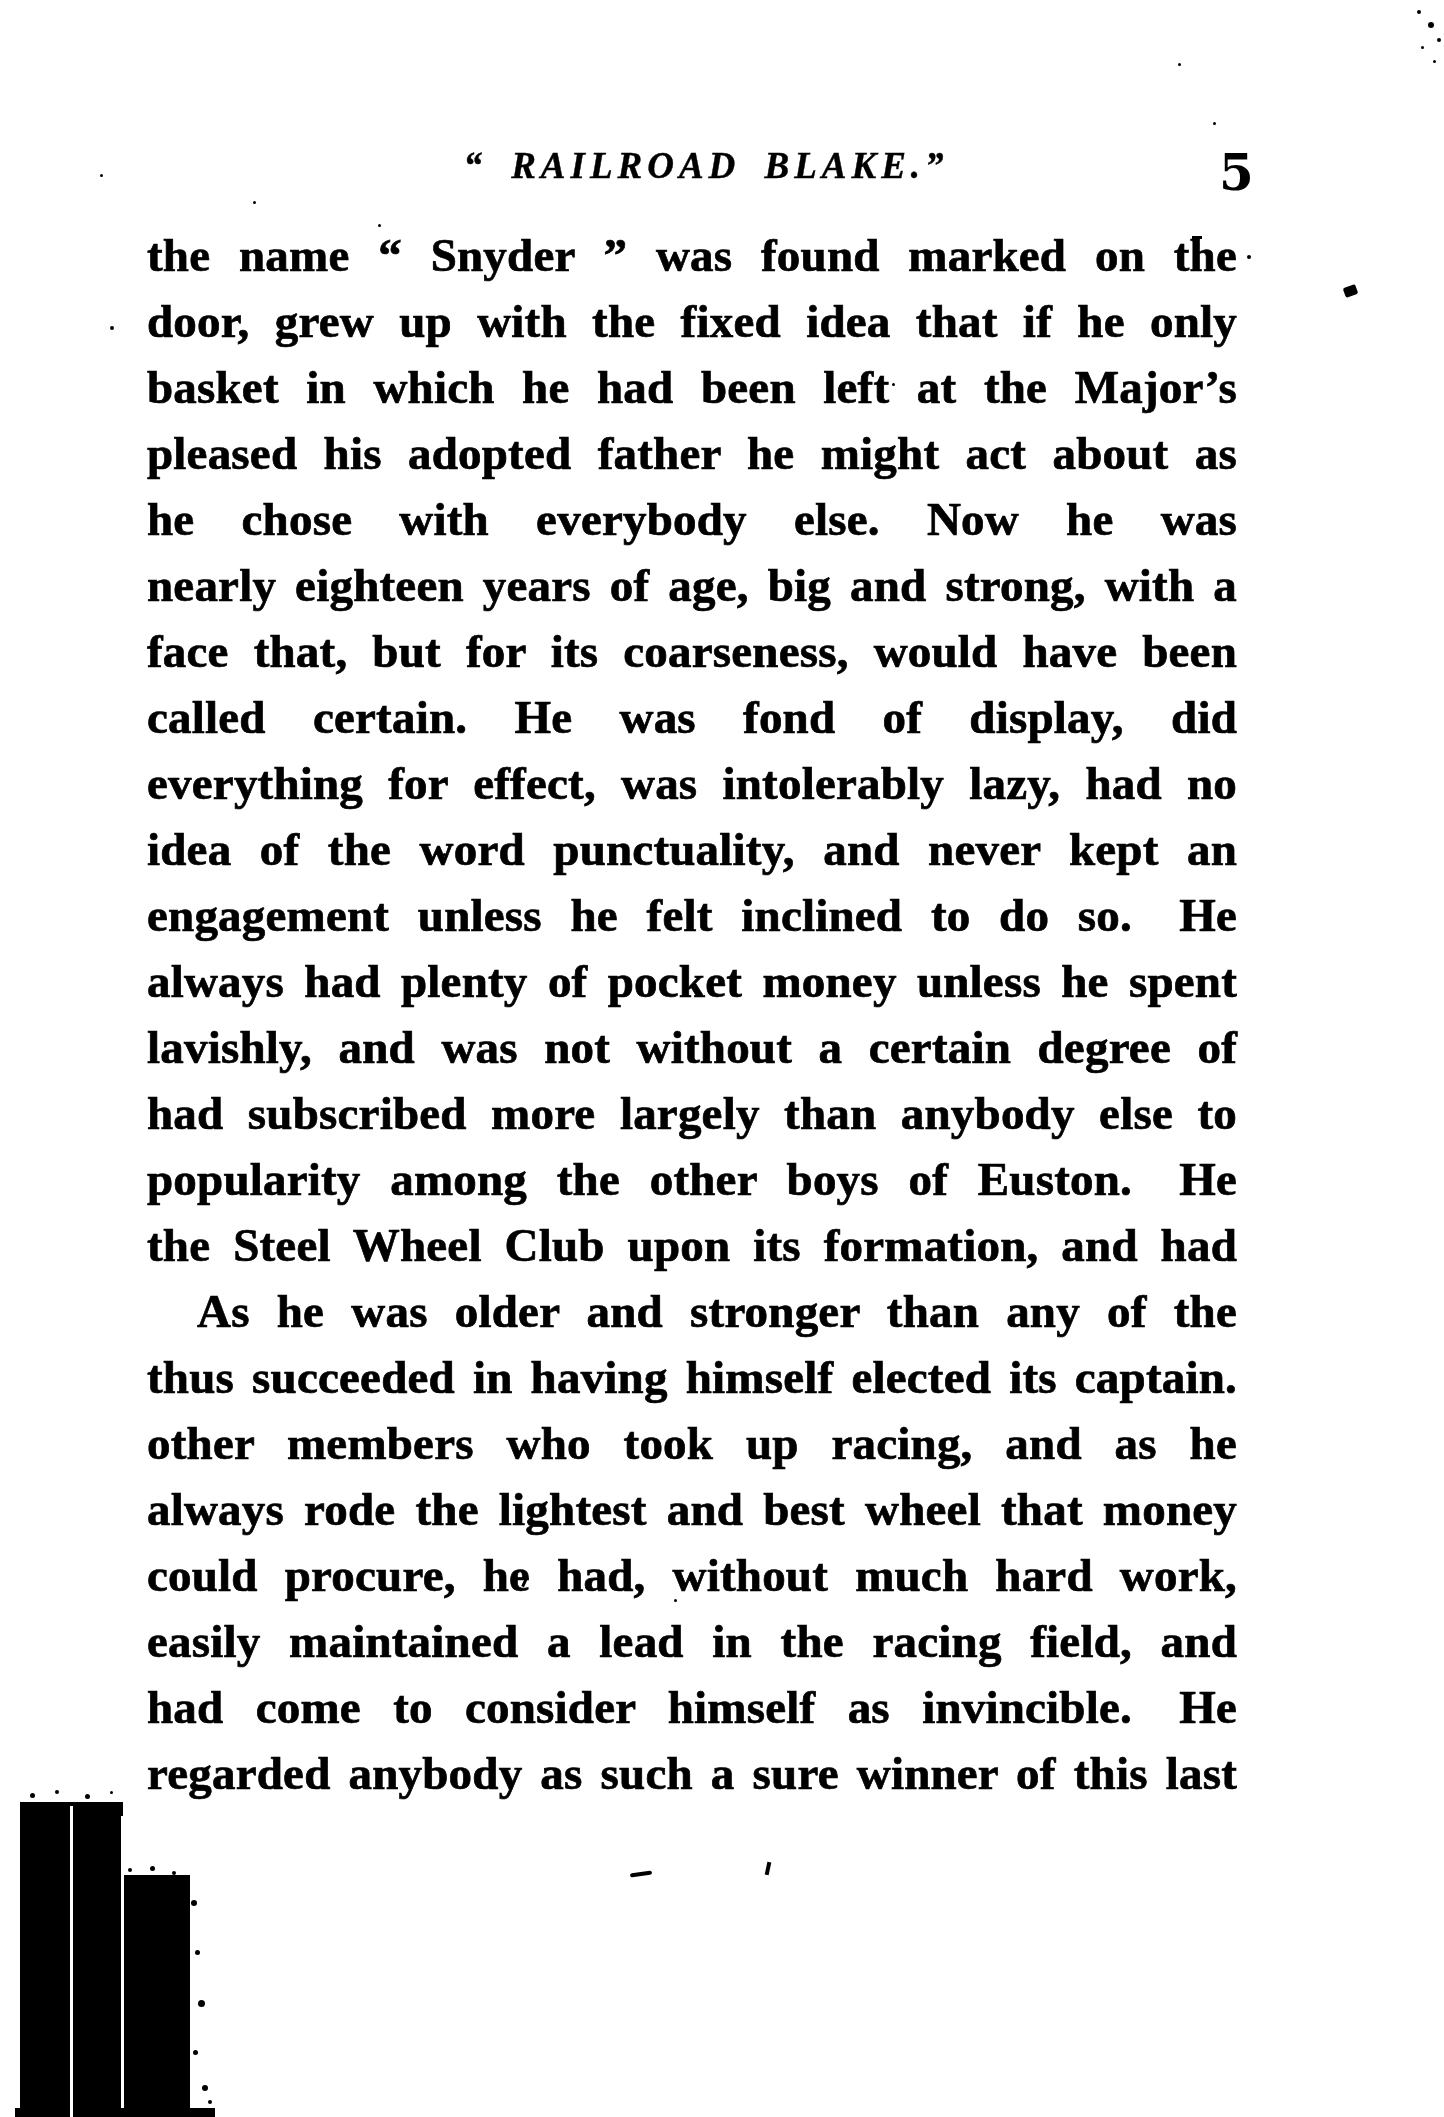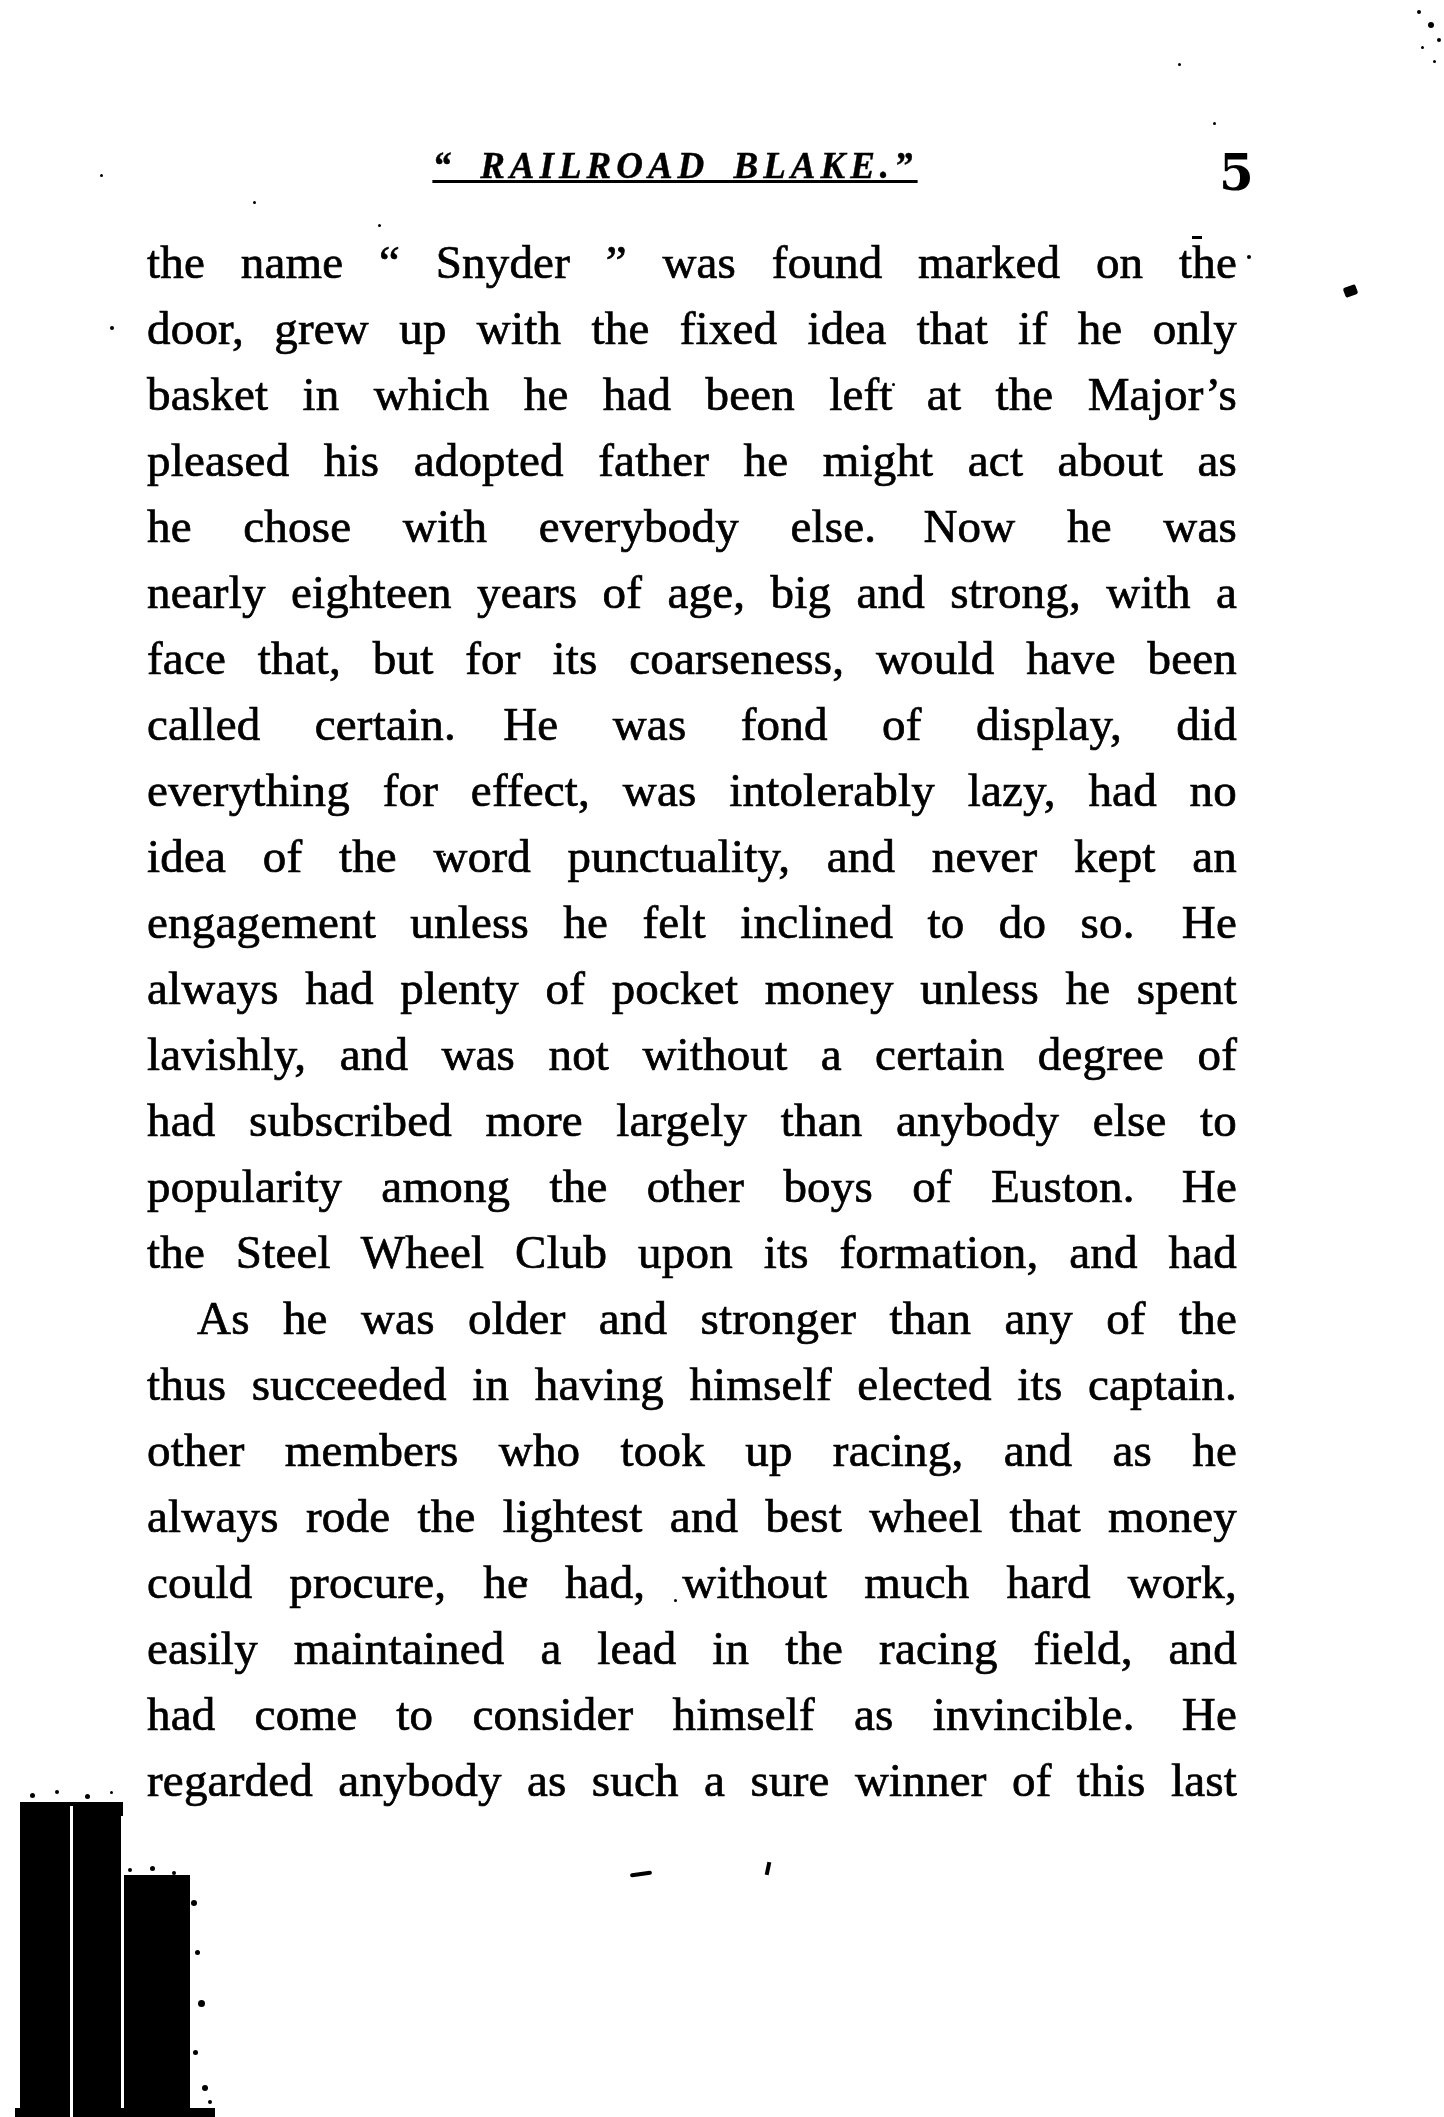--- a/index.html
+++ b/index.html
@@ -7,25 +7,24 @@
     position: relative;
     width: 1444px;
     height: 2117px;
     background: #ffffff;
     overflow: hidden;
     color: #000000;
     font-family: "Liberation Serif", serif;
   }
   .header-row {
     position: absolute;
-    left: 130px;
+    left: 161px;
     top: 144px;
     width: 1090px;
     height: 50px;
-    text-decoration: underline;
   }
   .running-title {
     text-align: center;
     font-style: italic;
     font-weight: bold;
     font-size: 37px;
     letter-spacing: 5px;
     word-spacing: 10px;
     white-space: nowrap;
     -webkit-text-stroke: 0.4px #000;
@@ -35,22 +34,23 @@
     left: 1219px;
     top: 148px;
     font-size: 50px;
     line-height: 1;
     font-weight: bold;
     font-family: "DejaVu Serif", serif;
   }
   .text-block {
     position: absolute;
     left: 147px;
-    top: 229px;
+    top: 222px;
     width: 1090px;
+    font-weight: bold;
   }
   .line {
     font-size: 47px;
     height: 66px;
     line-height: 66px;
     text-align: justify;
     text-align-last: justify;
     white-space: nowrap;
     letter-spacing: 0.2px;
     -webkit-text-stroke: 0.7px #000;

